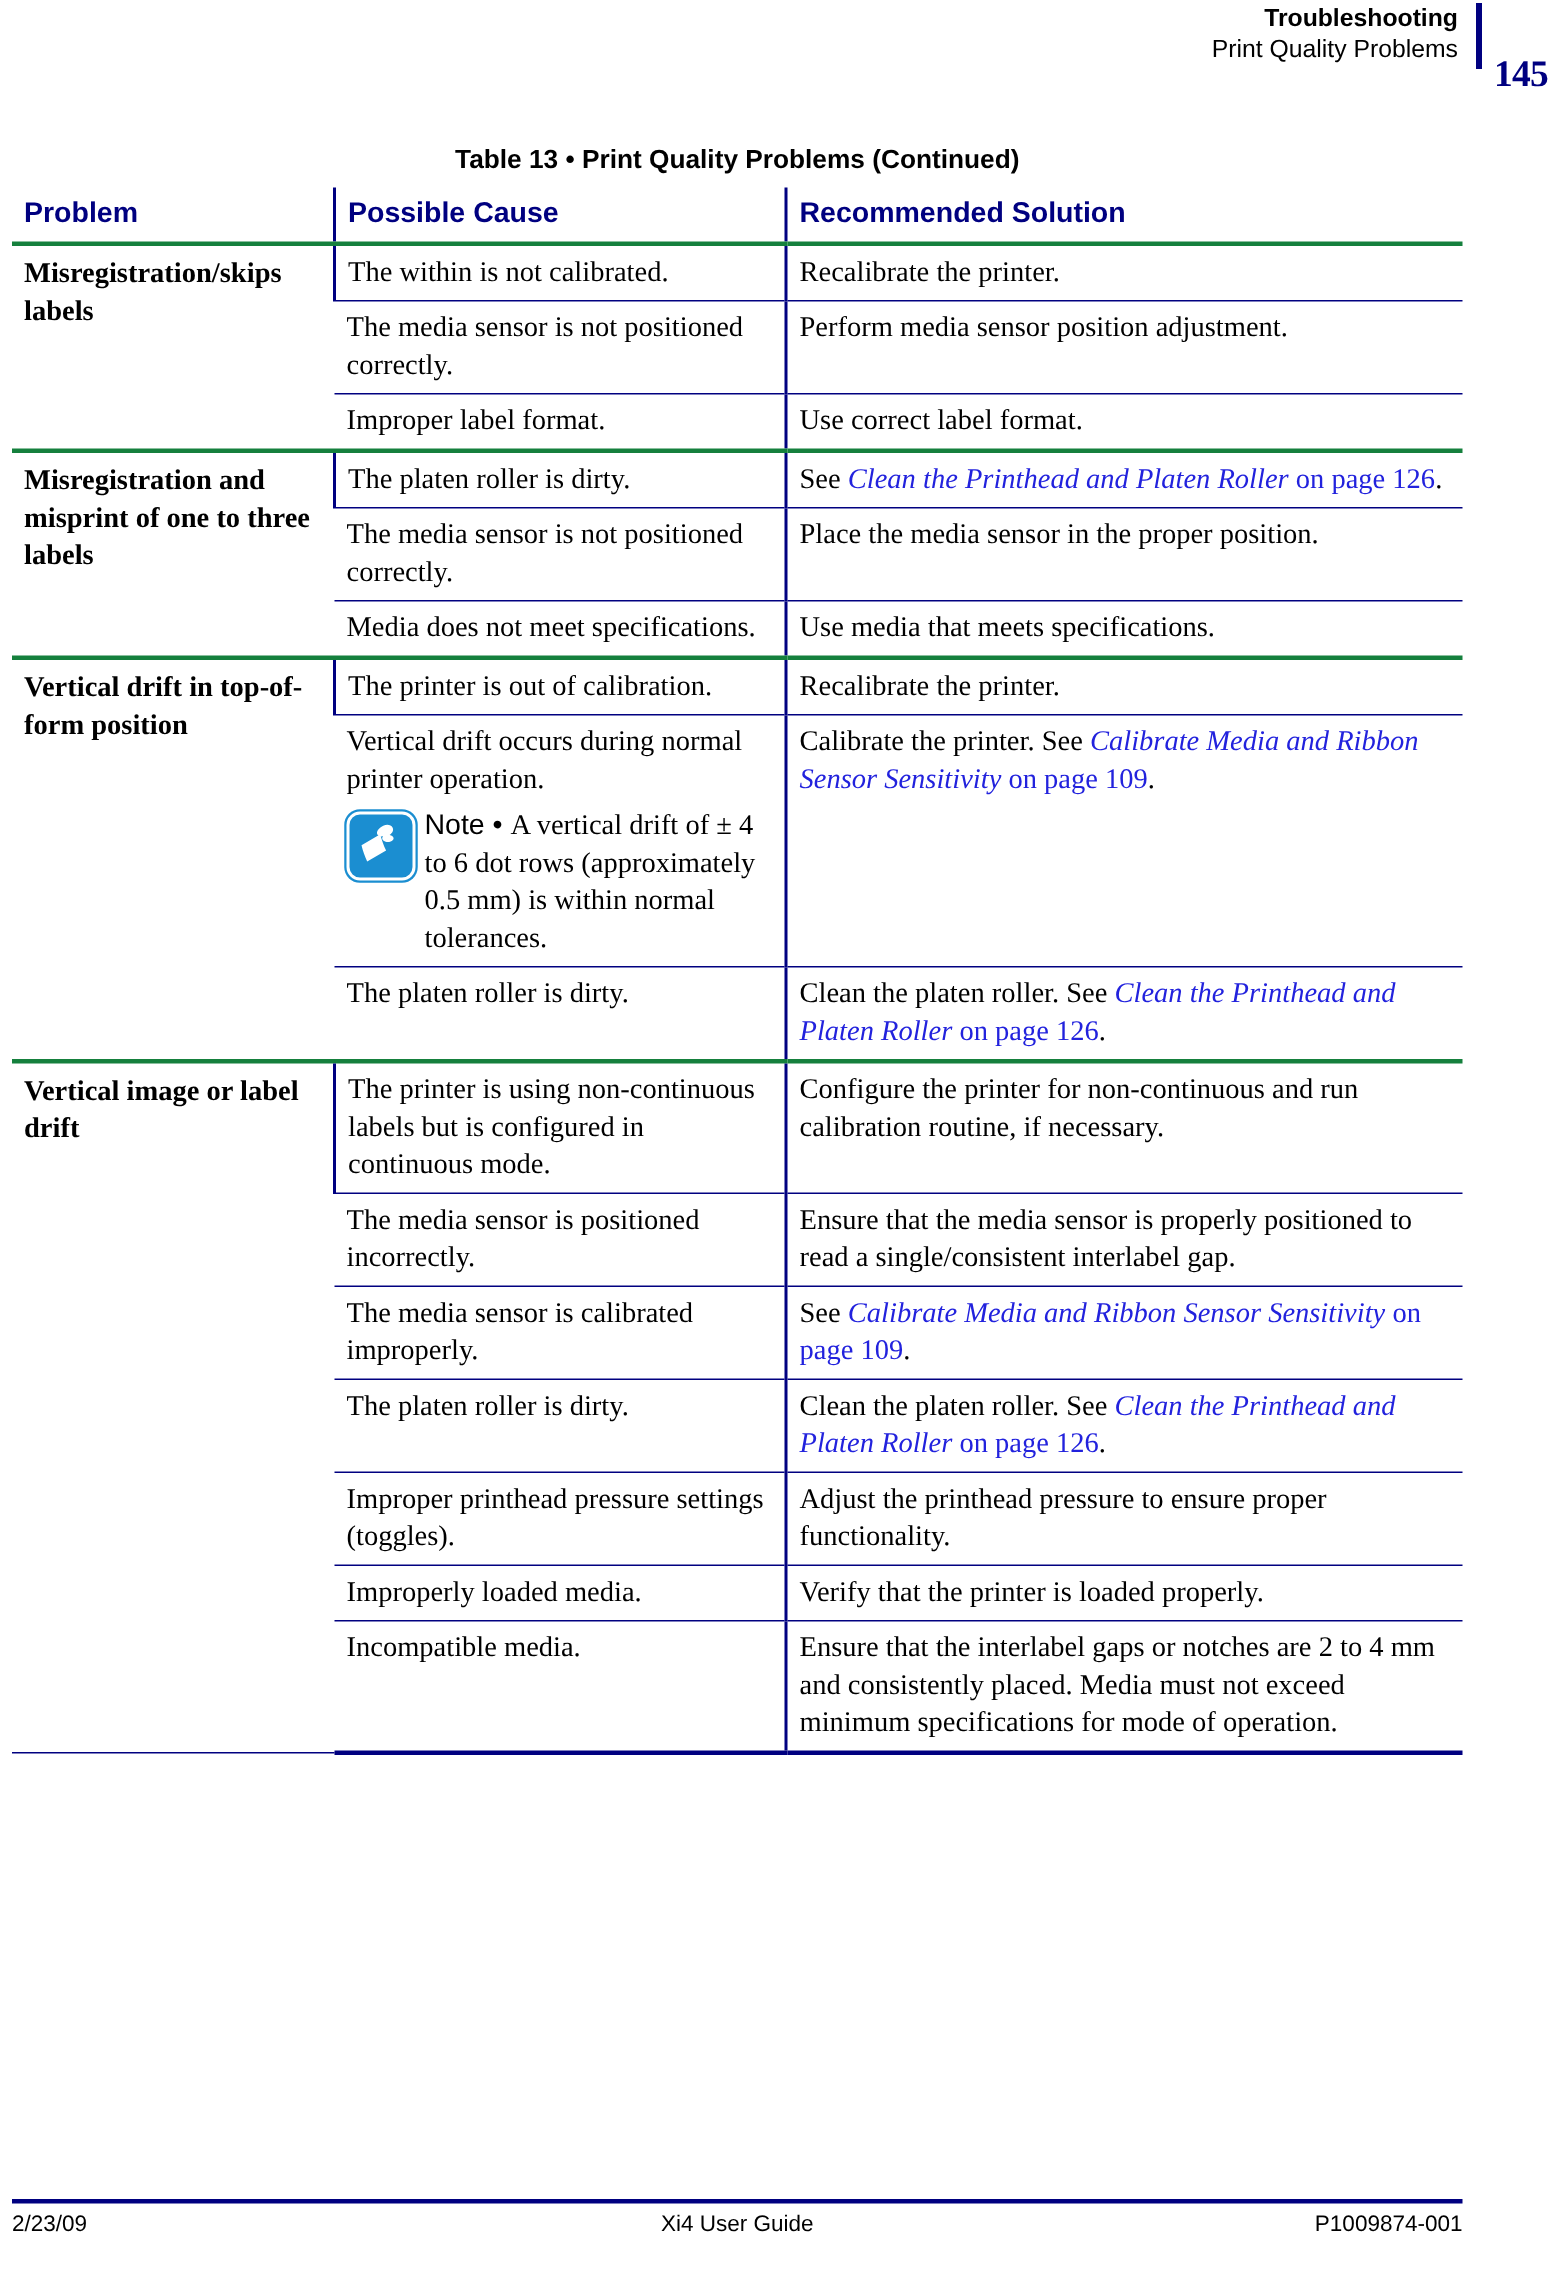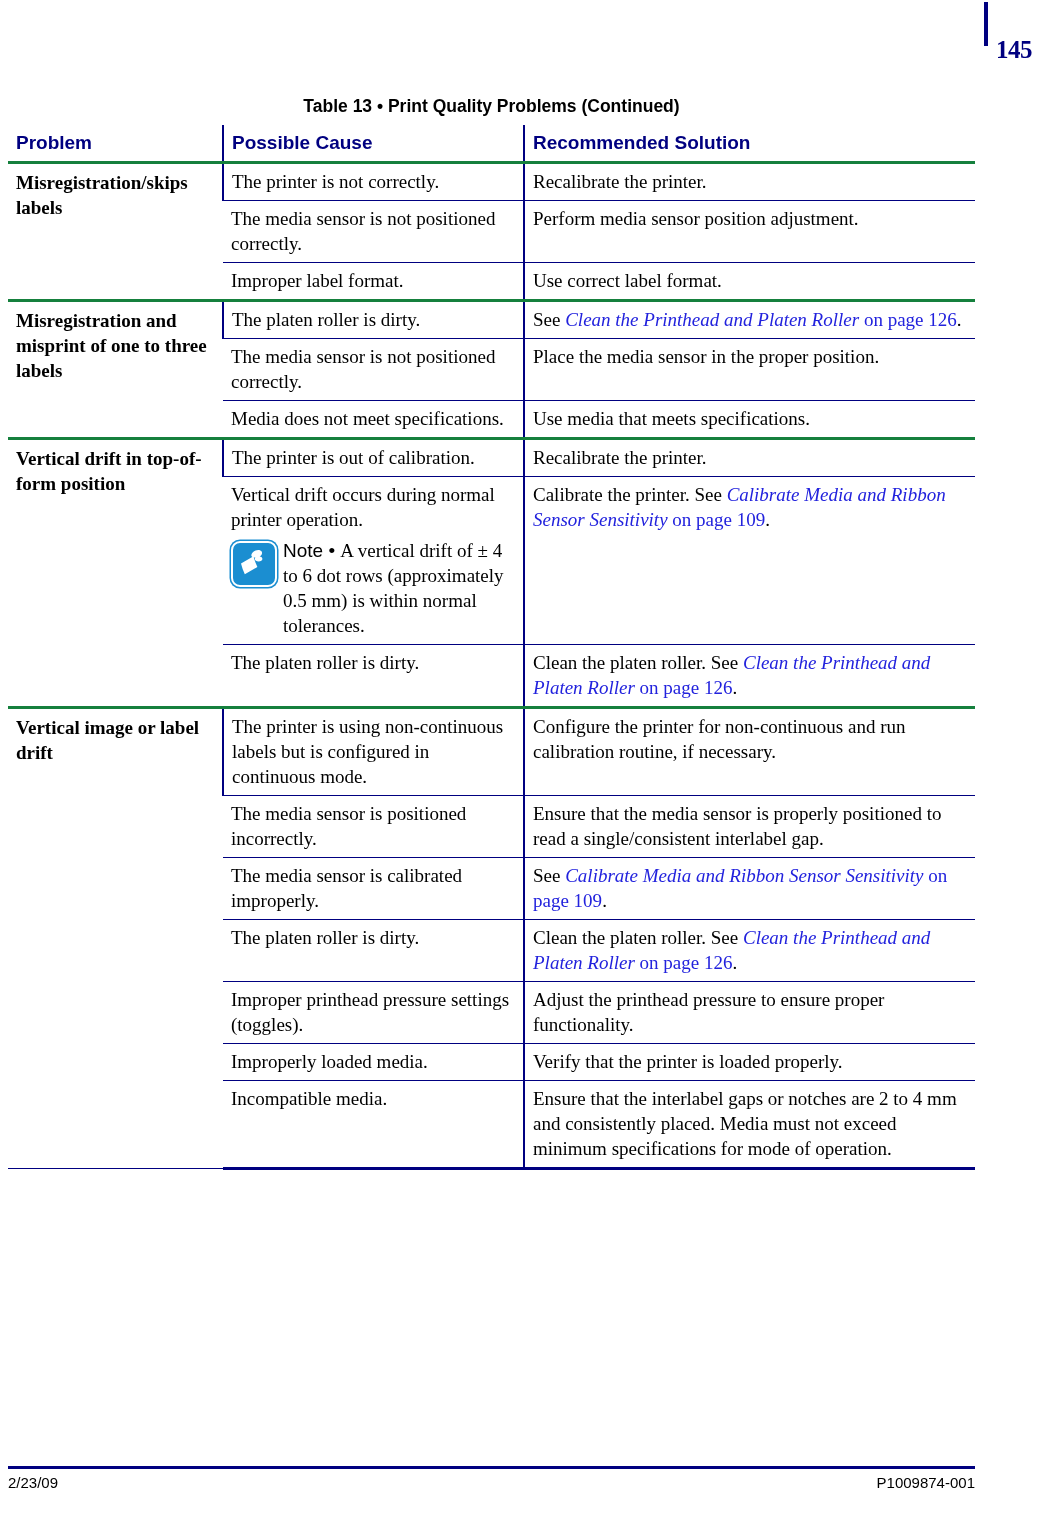--- a/index.html
+++ b/index.html
@@ -196,20 +196,24 @@
     color: #000000;
   }
   .footer-left  { position: absolute; left: 0;   top: 0; }
   .footer-center{ position: absolute; left: 0;   top: 0; width: 967px; text-align: center; }
   .footer-right { position: absolute; right: 0;  top: 0; }
 </style>
 </head>
 <body>
 
 <div class="page-header">
+  <div class="header-text-block">
+    <div class="header-chapter">Troubleshooting</div>
+    <div class="header-section">Print Quality Problems</div>
+  </div>
   <div class="header-rule"></div>
   <div class="header-pagenum">145</div>
 </div>
 
 <div class="table-title">Table 13 • Print Quality Problems (Continued)</div>
 
 <table class="doc-table">
   <colgroup>
       <col class="c1">
       <col class="c2">
@@ -218,21 +222,21 @@
   <thead>
     <tr>
       <th>Problem</th>
       <th>Possible Cause</th>
       <th>Recommended Solution</th>
     </tr>
   </thead>
   <tbody id="table-body">
       <tr class="group-start">
         <td class="problem-cell" rowspan="3">Misregistration/skips labels</td>
-        <td><span>The printer is not correctly.</span></td>
+        <td><span>The within is not calibrated.</span></td>
         <td><span>Recalibrate the printer.</span></td>
       </tr>
       <tr>
         <td><span>The media sensor is not positioned correctly.</span></td>
         <td><span>Perform media sensor position adjustment.</span></td>
       </tr>
       <tr>
         <td><span>Improper label format.</span></td>
         <td><span>Use correct label format.</span></td>
       </tr>
@@ -295,14 +299,15 @@
       <tr class="last-row">
         <td><span>Incompatible media.</span></td>
         <td><span>Ensure that the interlabel gaps or notches are 2 to 4 mm and consistently placed. Media must not exceed minimum specifications for mode of operation.</span></td>
       </tr>
     </tbody>
 </table>
 
 <div class="footer-rule"></div>
 <div class="footer">
   <span class="footer-left">2/23/09</span>
+  <span class="footer-center">Xi4 User Guide</span>
   <span class="footer-right">P1009874-001</span>
 </div>
 
 </body></html>

